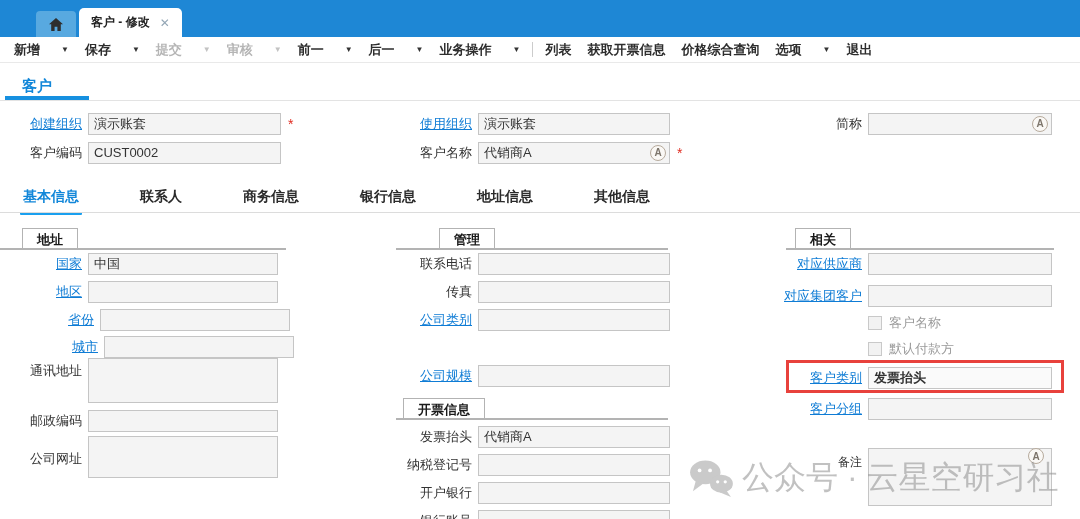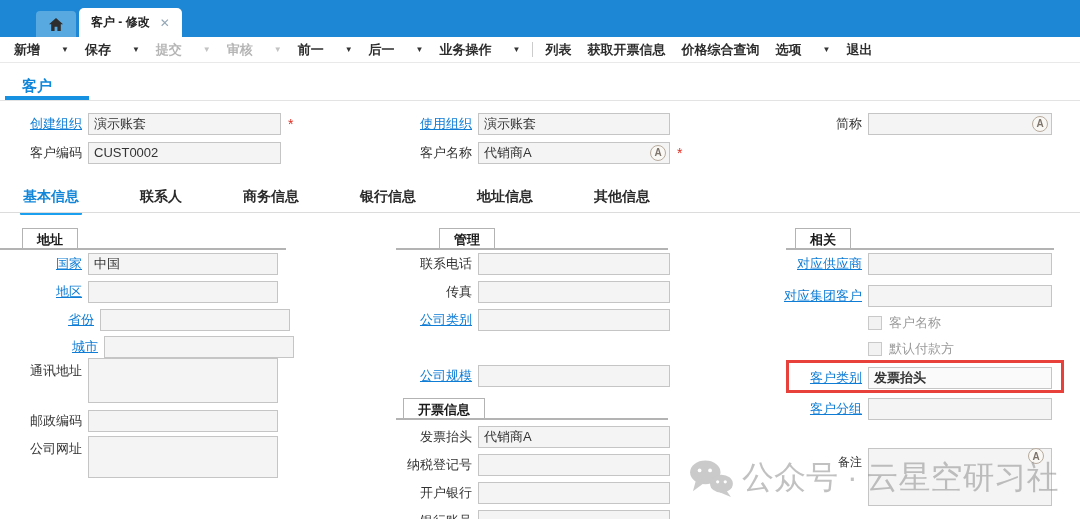--- a/index.html
+++ b/index.html
@@ -204,21 +204,21 @@
   </div>
   <div class="field" style="left:0; top:358px; align-items:flex-start;">
     <span class="flabel" style="width:82px; margin-top:3px;">通讯地址</span>
     <div class="fbox area" style="width:190px; height:45px;"></div>
   </div>
   <div class="field" style="left:0; top:410px;">
     <span class="flabel" style="width:82px;">邮政编码</span>
     <div class="fbox" style="width:190px;"></div>
   </div>
   <div class="field" style="left:0; top:436px; align-items:flex-start;">
-    <span class="flabel" style="width:82px; margin-top:3px;">公司网址</span>
+    <span class="flabel" style="width:82px; margin-top:13px;">公司网址</span>
     <div class="fbox area" style="width:190px; height:42px;"></div>
   </div>
 
   <div class="field" style="left:396px; top:253px;">
     <span class="flabel" style="width:76px;">联系电话</span>
     <div class="fbox" style="width:192px;"></div>
   </div>
   <div class="field" style="left:396px; top:281px;">
     <span class="flabel" style="width:76px;">传真</span>
     <div class="fbox" style="width:192px;"></div>

